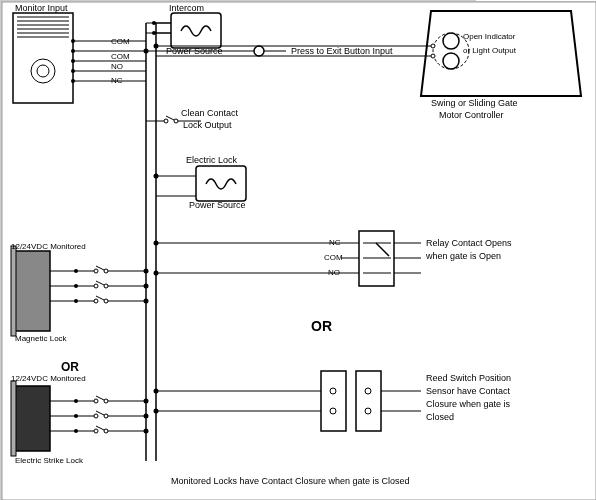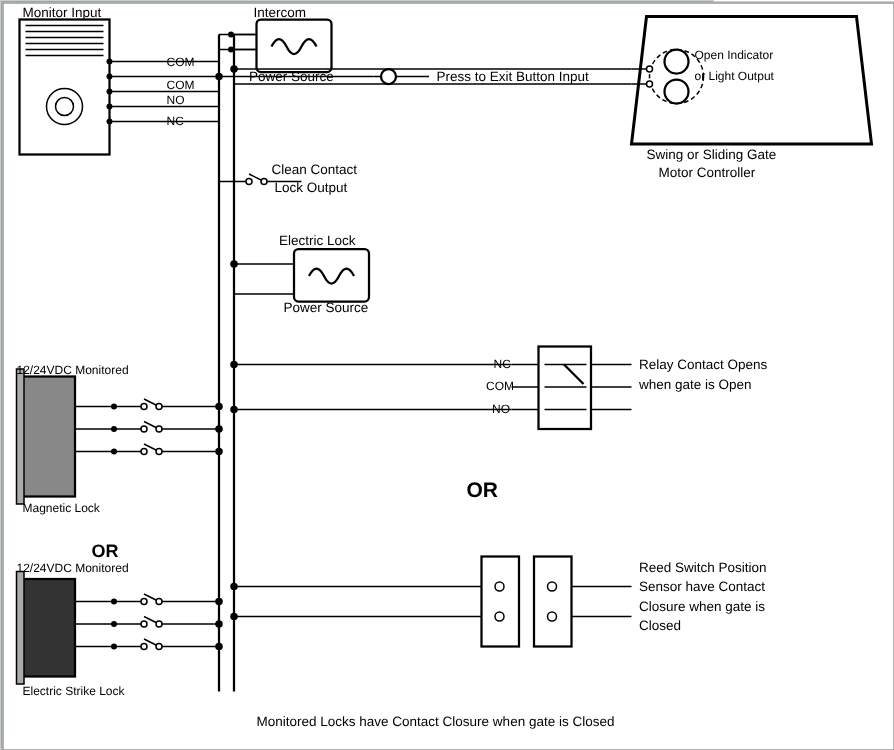--- a/index.html
+++ b/index.html
@@ -9,21 +9,21 @@
       background: #fff;
       font-family: Arial, sans-serif;
       font-size: 11px;
       overflow: hidden;
       position: relative;
     }
     .diagram-container {
       width: 476px;
       height: 500px;
       position: relative;
-      background: #0f766e;
+      background: #7dd3fc;
       border: 1px solid #ccc;
     }
     svg {
       position: absolute;
       top: 0;
       left: 0;
       width: 596px;
       height: 500px;
     }
   </style>

